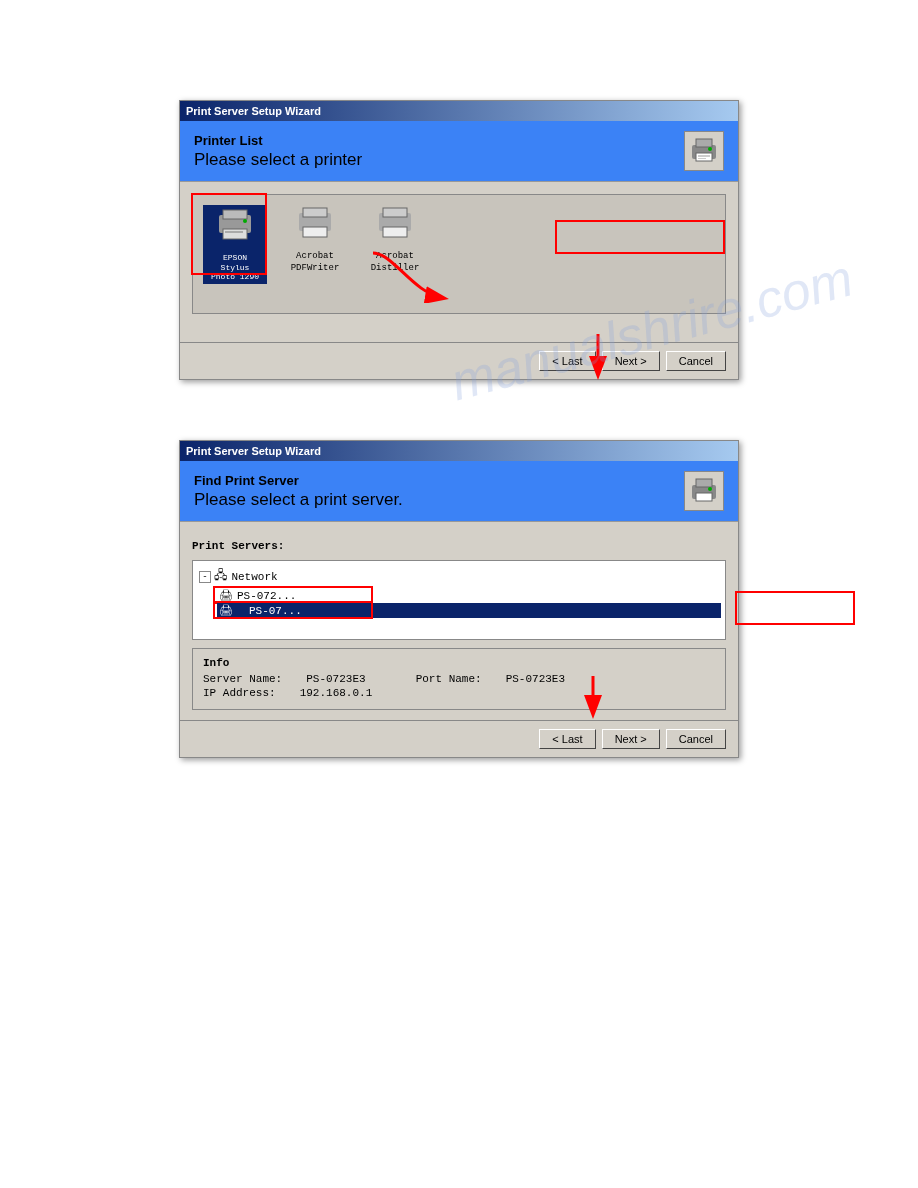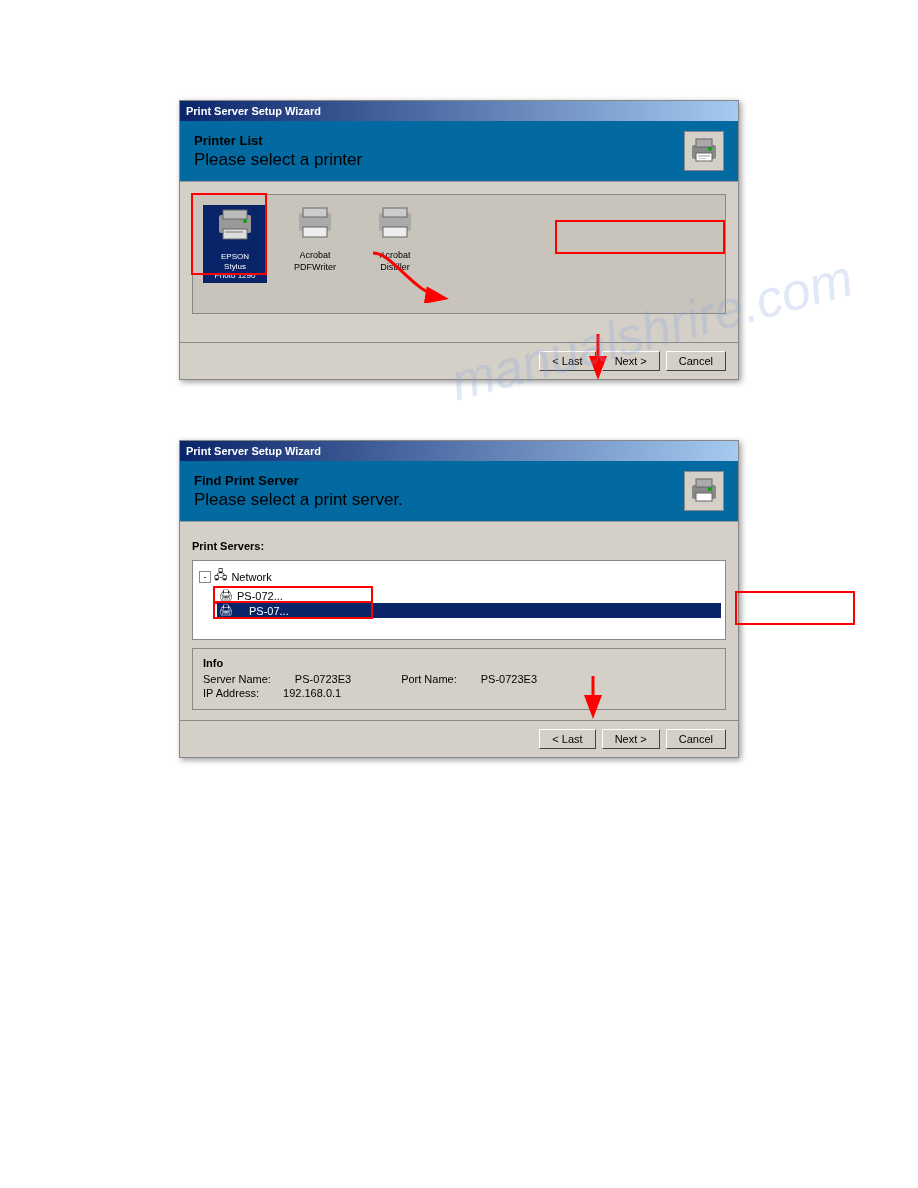--- a/index.html
+++ b/index.html
@@ -51,21 +51,21 @@
       color: #fff;
       font-size: 11px;
       font-weight: bold;
       padding: 3px 6px;
       display: flex;
       align-items: center;
       height: 20px;
     }
 
     .dialog-header {
-      background: #0369a1;
+      background: #3b82f6;
       padding: 10px 14px;
       display: flex;
       align-items: center;
       justify-content: space-between;
       border-bottom: 1px solid #999;
       min-height: 60px;
     }
 
     .dialog-header-text h2 {
       font-size: 13px;
@@ -88,20 +88,21 @@
       align-items: center;
       justify-content: center;
       font-size: 24px;
     }
 
     .dialog-body {
       background: #d4d0c8;
       padding: 12px;
       min-height: 160px;
       position: relative;
+      font-family: Liberation Mono, monospace;
     }
 
     
     .printer-list-area {
       background: #c8c4bc;
       border: 1px solid #888;
       min-height: 120px;
       padding: 10px;
       display: flex;
       flex-direction: row;

